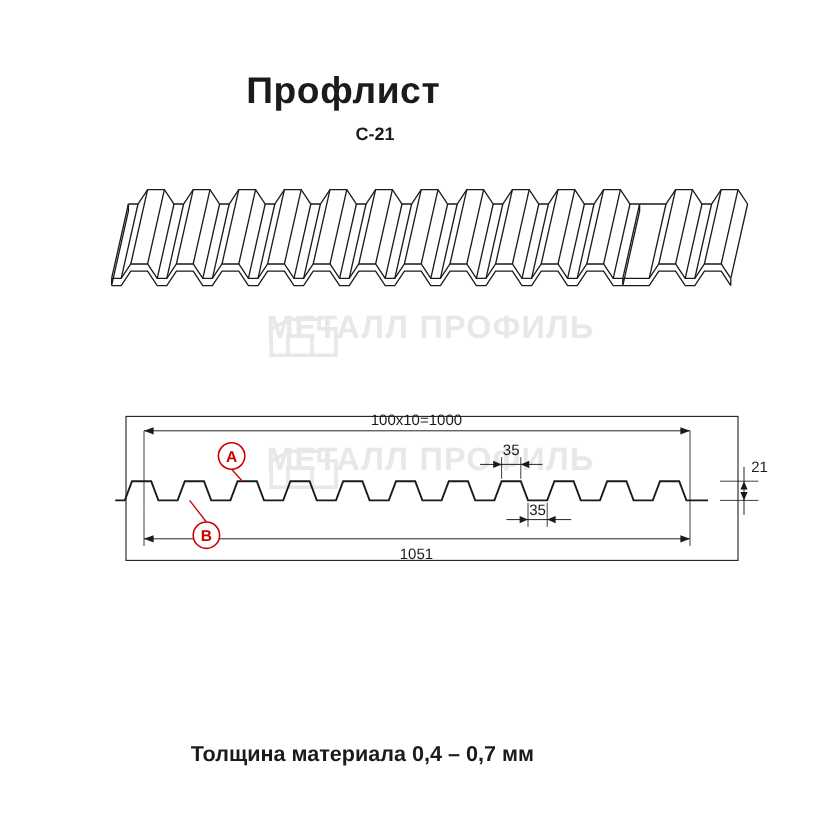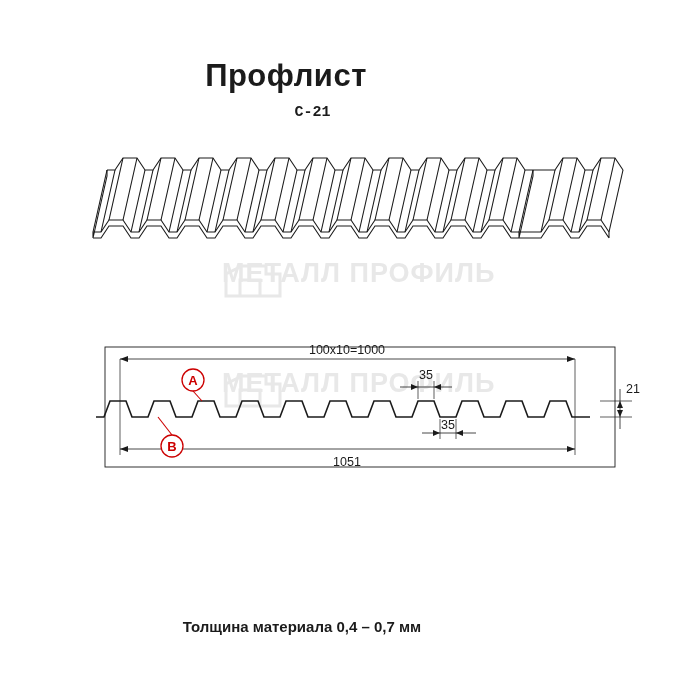--- a/index.html
+++ b/index.html
@@ -34,21 +34,20 @@
   }
   .subtitle {
     position: absolute;
     top: 104px;
     left: 0;
     width: 625px;
     text-align: center;
     font-size: 15px;
     font-weight: bold;
     color: #1b1b1b;
-    font-family: Liberation Mono, monospace;
   }
   
   .sheet3d {
     position: absolute;
     top: 150px;
     left: 85px;
     width: 540px;
     height: 130px;
   }
   
@@ -83,21 +82,21 @@
     width: 560px;
     height: 165px;
   }
   
   .footer {
     position: absolute;
     top: 618px;
     left: 0;
     width: 604px;
     text-align: center;
-    font-size: 15px;
+    font-size: 18px;
     font-weight: bold;
     color: #1b1b1b;
   }
   svg text {
     font-family: "Liberation Sans", sans-serif;
   }
 </style>
 </head>
 <body>
 

